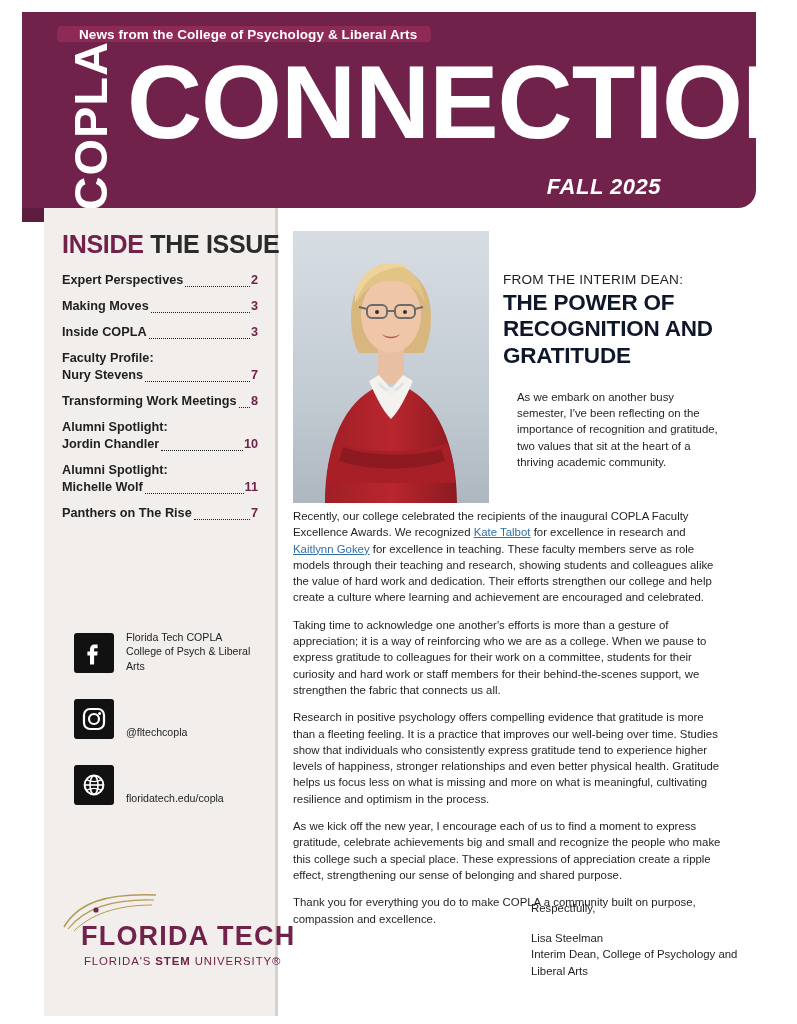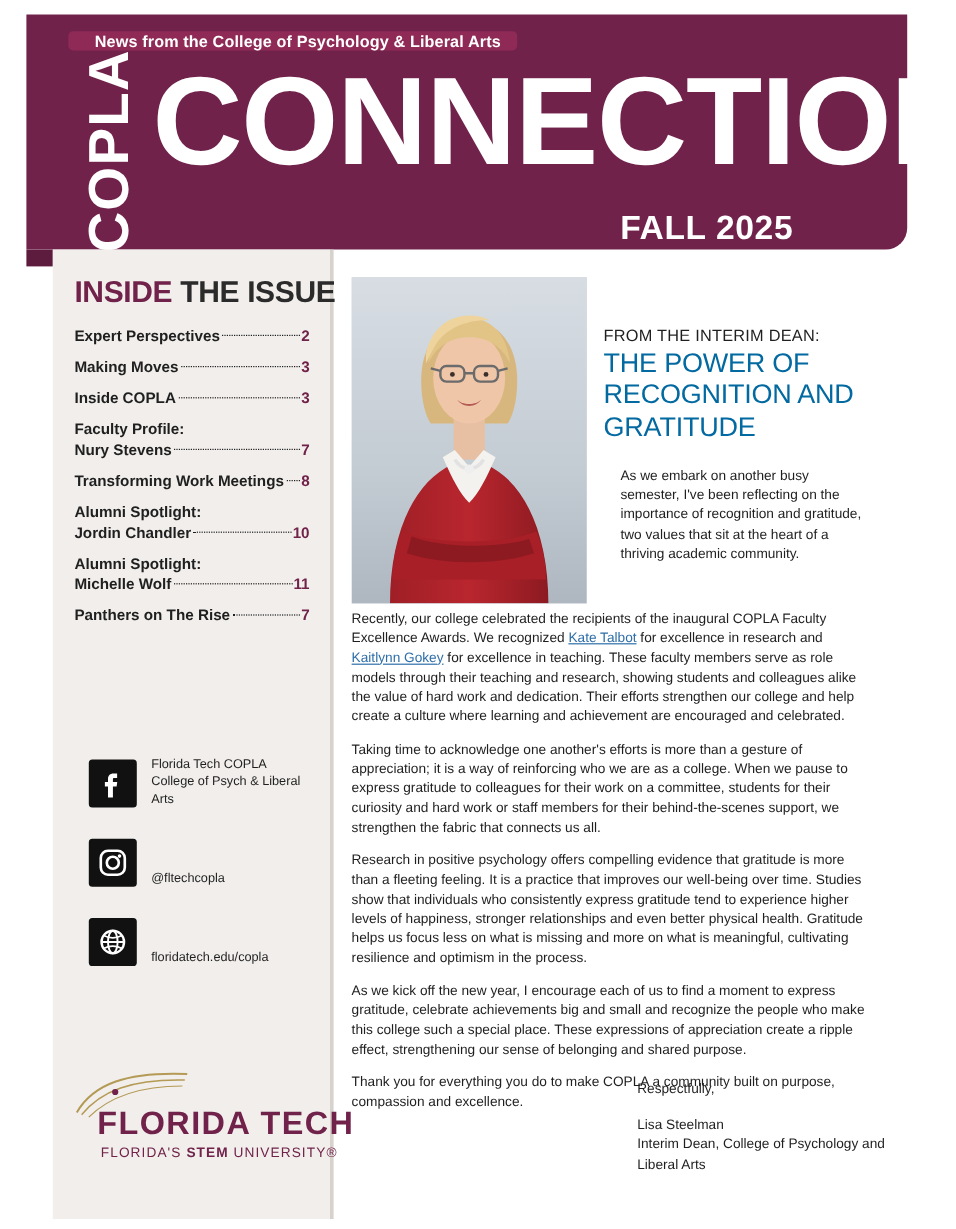--- a/index.html
+++ b/index.html
@@ -77,23 +77,24 @@
     font-weight: bold;
     line-height: 0.98;
     letter-spacing: -1px;
     white-space: nowrap;
   }
   .issue-date {
     position: absolute;
     right: 95px;
     top: 162px;
     color: #ffffff;
-    font-size: 28px;
+    font-size: 22px;
     font-weight: bold;
     letter-spacing: 0.5px;
+    font-style: italic;
   }
 
   
   .sidebar {
     position: absolute;
     left: 44px;
     top: 208px;
     width: 231px;
     height: 808px;
     background: #f1eeeb;
@@ -126,21 +127,21 @@
   .toc-item {
     position: relative;
     margin-bottom: 9px;
     font-size: 12.7px;
     font-weight: bold;
     color: #1f1f1f;
     line-height: 1.34;
   }
   .toc-row {
     display: flex;
-    align-items: center;
+    align-items: flex-end;
     width: 100%;
   }
   .toc-label { white-space: nowrap; }
   .toc-dots {
     flex: 1 1 auto;
     margin: 0 1px 2px 2px;
     border-bottom: 1.6px dotted #1f1f1f;
     height: 1px;
     min-width: 6px;
   }
@@ -230,22 +231,22 @@
     font-size: 13.6px;
     color: #1f1f1f;
     letter-spacing: 0.2px;
   }
   .dean-headline {
     position: absolute;
     left: 503px;
     top: 290px;
     width: 230px;
     font-size: 22.5px;
-    font-weight: normal;
-    color: #0369a1;
+    font-weight: bold;
+    color: #0f172a;
     line-height: 1.17;
     letter-spacing: -0.2px;
   }
   .lead {
     position: absolute;
     left: 503px;
     top: 389px;
     width: 222px;
     font-size: 11.4px;
     color: #1f1f1f;

